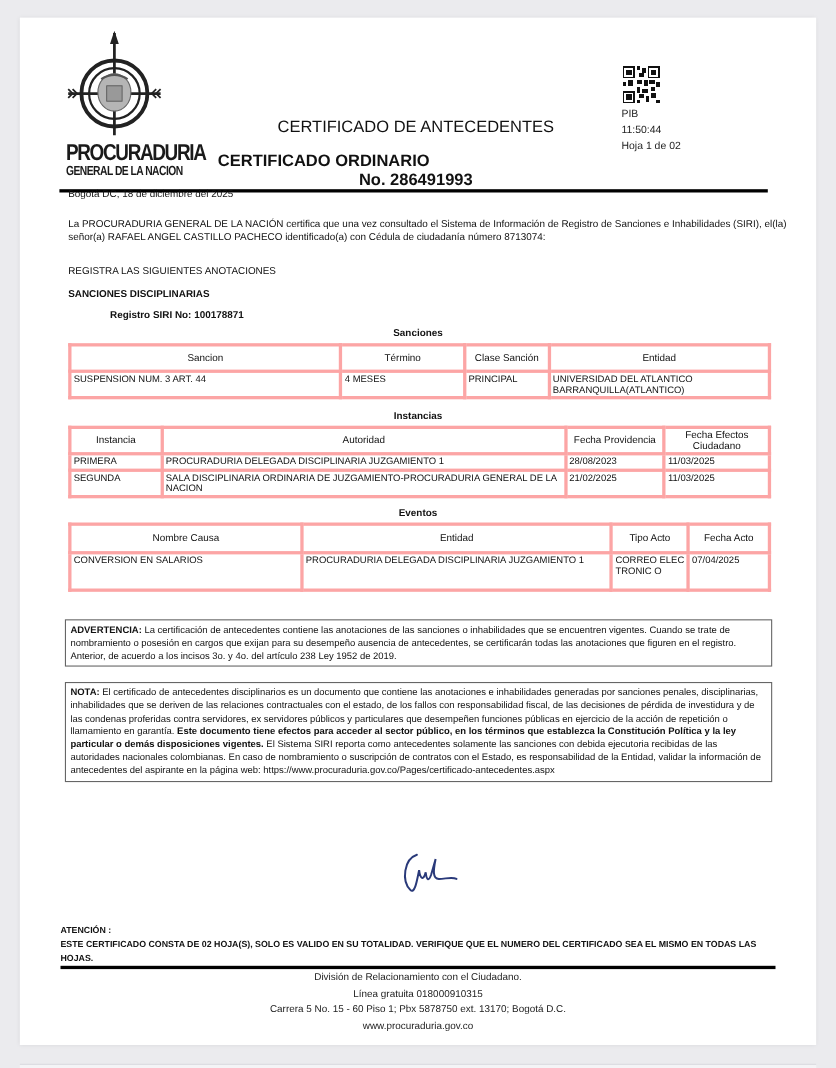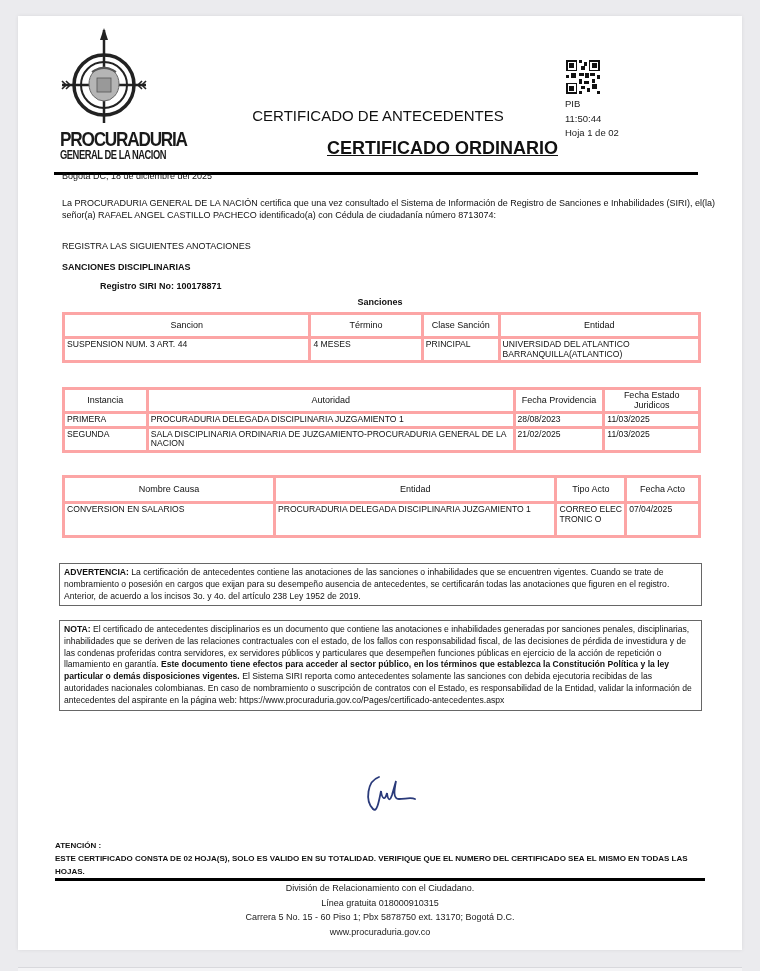--- a/index.html
+++ b/index.html
@@ -26,21 +26,21 @@
     font-family:"Liberation Sans", sans-serif; font-weight:bold;
     font-size:21px; letter-spacing:-1.5px; transform:scaleX(0.82); transform-origin:left;
     color:#1a1a1a; white-space:nowrap; line-height:20px;
   }
   .logo-word2 {
     position:absolute; left:42px; top:133px; width:130px;
     font-weight:bold; font-size:12px; letter-spacing:-0.6px;
     transform:scaleX(0.78); transform-origin:left; color:#1a1a1a; white-space:nowrap; line-height:12px;
   }
   .title1 { left:180px; top:91px; width:360px; text-align:center; font-weight:normal; font-size:15px; }
-  .title2 { left:180px; top:122px; width:360px; text-align:right; font-weight:bold; font-size:18px;text-decoration:underline; }
+  .title2 { left:180px; top:122px; width:360px; text-align:left; font-weight:bold; font-size:15px; }
   .title3 { left:180px; top:139px; width:360px; text-align:center; font-weight:bold; font-size:15px; }
   .qr { left:548px; top:44px; width:34px; height:34px; }
   .meta { left:547px; font-size:9.5px; color:#222; }
   .rule-top { left:36px; top:156px; width:644px; height:3px; background:#000; }
   .small { font-size:9px; line-height:12px; }
   .date { left:44px; top:154px; }
   .intro { left:44px; top:181px; width:660px; }
   .reg { left:44px; top:224px; }
   .sanc { left:44px; top:245px; font-weight:bold; }
   .siri { left:44px; top:264px; font-weight:bold;padding-left:38px; }
@@ -69,20 +69,21 @@
     <path d="M86 53 l-4 4 l4 4 M82 53 l-4 4 l4 4" stroke="#222" stroke-width="1.6" fill="none"></path>
     <ellipse cx="44" cy="56" rx="15" ry="17" fill="#b5b5b5" stroke="#666" stroke-width="1"></ellipse>
     <path d="M32 44 q12 -8 24 0" stroke="#555" stroke-width="2" fill="none"></path>
     <rect x="37" y="50" width="14" height="14" fill="#999" stroke="#555" stroke-width="0.8"></rect>
   </svg>
   <div class="logo-word1">PROCURADURIA</div>
   <div class="logo-word2">GENERAL DE LA NACION</div>
 
   <div class="abs title1">CERTIFICADO DE ANTECEDENTES</div>
   <div class="abs title2">CERTIFICADO ORDINARIO</div>
+  <div class="abs title3">No. 286491993</div>
 
   <svg class="abs qr" viewBox="0 0 21 21" shape-rendering="crispEdges">
     <rect x="0" y="0" width="7" height="7" fill="#111"></rect>
       <rect x="1" y="1" width="5" height="5" fill="#fff"></rect>
       <rect x="2" y="2" width="3" height="3" fill="#111"></rect>
     <rect x="14" y="0" width="7" height="7" fill="#111"></rect>
       <rect x="15" y="1" width="5" height="5" fill="#fff"></rect>
       <rect x="16" y="2" width="3" height="3" fill="#111"></rect>
     <rect x="0" y="14" width="7" height="7" fill="#111"></rect>
       <rect x="1" y="15" width="5" height="5" fill="#fff"></rect>
@@ -134,49 +135,51 @@
     </tr>
     <tr style="height:22px;">
       <td>SUSPENSION NUM. 3 ART. 44</td>
       <td>4 MESES</td>
       <td>PRINCIPAL</td>
       <td>UNIVERSIDAD DEL ATLANTICO BARRANQUILLA(ATLANTICO)</td>
     </tr>
   </tbody>
     </table>
 
+  <div class="abs sec-title" style="top:357px;">Instancias</div>
   <table style="left:44px; top:371px; width:639px;padding-left:16px;">
     <colgroup>
         <col style="width:84px">
         <col style="width:369px">
         <col style="width:90px">
         <col style="width:96px">
       </colgroup>
     <tbody>
         <tr style="height:24px;">
       <th>Instancia</th>
       <th>Autoridad</th>
       <th>Fecha Providencia</th>
-      <th>Fecha Estado Juridicos</th>
+      <th>Fecha Efectos Ciudadano</th>
     </tr>
     <tr style="height:12px;">
       <td>PRIMERA</td>
       <td>PROCURADURIA DELEGADA DISCIPLINARIA JUZGAMIENTO 1</td>
       <td>28/08/2023</td>
       <td>11/03/2025</td>
     </tr>
     <tr style="height:20px;">
       <td>SEGUNDA</td>
       <td>SALA DISCIPLINARIA ORDINARIA DE JUZGAMIENTO-PROCURADURIA GENERAL DE LA NACION</td>
       <td>21/02/2025</td>
       <td>11/03/2025</td>
     </tr>
   </tbody>
     </table>
 
+  <div class="abs sec-title" style="top:445px;">Eventos</div>
   <table style="left:44px; top:459px; width:639px;">
     <colgroup>
         <col style="width:212px">
         <col style="width:283px">
         <col style="width:70px">
         <col style="width:74px">
       </colgroup>
     <tbody>
         <tr style="height:26px;">
       <th>Nombre Causa</th>

